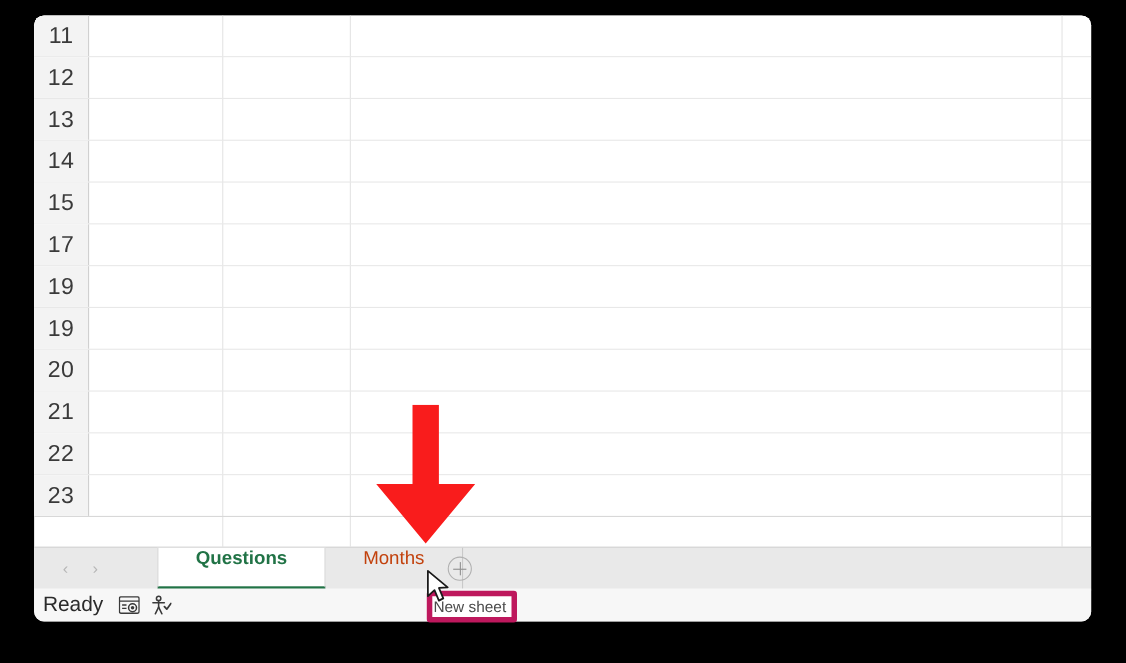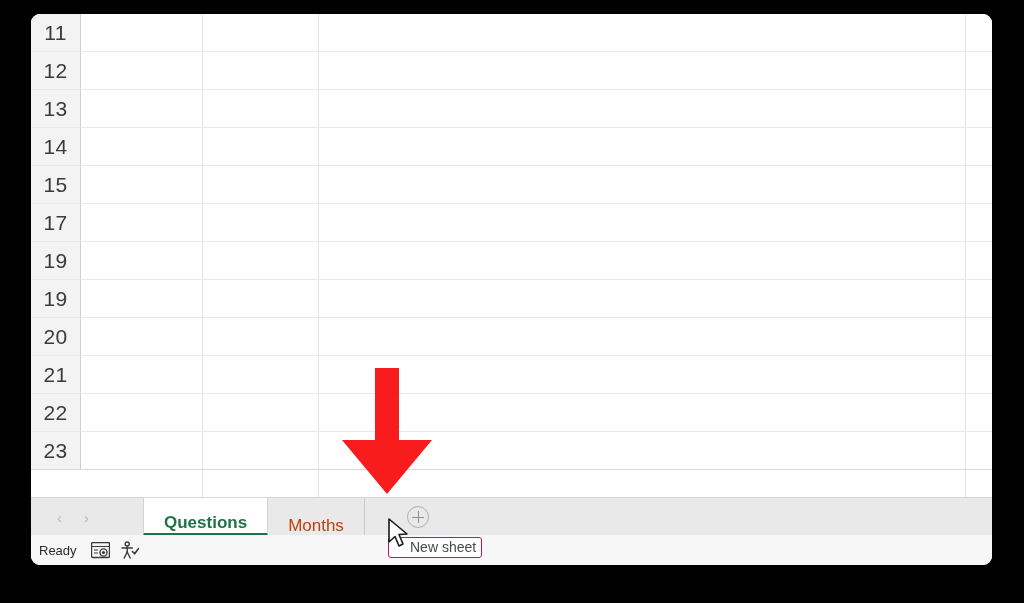--- a/index.html
+++ b/index.html
@@ -111,23 +111,23 @@
     position: absolute;
     left: 112px;
     top: 0;
     height: 38px;
     display: flex;
     align-items: stretch;
   }
 
   .sheet-tab {
     display: flex;
-    align-items: flex-end;
+    align-items: flex-start;
     justify-content: center;
-    padding: 0 20px;
+    padding: 0 34px;
     font-size: 17px;
     box-sizing: border-box;
     position: relative;
     white-space: nowrap;
   }
   .sheet-tab.active {
     background: #ffffff;
     color: #217346;
     font-weight: bold;
     border-bottom: 3px solid #217346;
@@ -180,21 +180,21 @@
     width: 961px;
     height: 30px;
     background: #f7f7f7;
     display: flex;
     align-items: center;
     padding-left: 8px;
     box-sizing: border-box;
     gap: 0;
   }
   #status-ready {
-    font-size: 13px;
+    font-size: 19px;
     color: #2b2b2b;
     margin-right: 14px;
   }
   .status-icon { display: inline-flex; align-items: center; margin-right: 10px; }
   #accessibility-text {
     font-size: 15px;
     color: #2b2b2b;
     margin-left: 2px;
   }
 
@@ -206,23 +206,23 @@
     width: 98px;
     height: 128px;
     z-index: 30;
   }
 
   
   #tooltip {
     position: absolute;
     left: 388px;
     top: 537px;
-    padding: 1px 5px 2px 21px;
+    padding: 1px 5px 2px 1px;
     background: #ffffff;
-    border: 1px solid #be185d;
+    border: 5px solid #be185d;
     border-radius: 3px;
     font-size: 14px;
     color: #4a4a4a;
     white-space: nowrap;
     z-index: 40;
   }
 
   
   #cursor {
     position: absolute;

